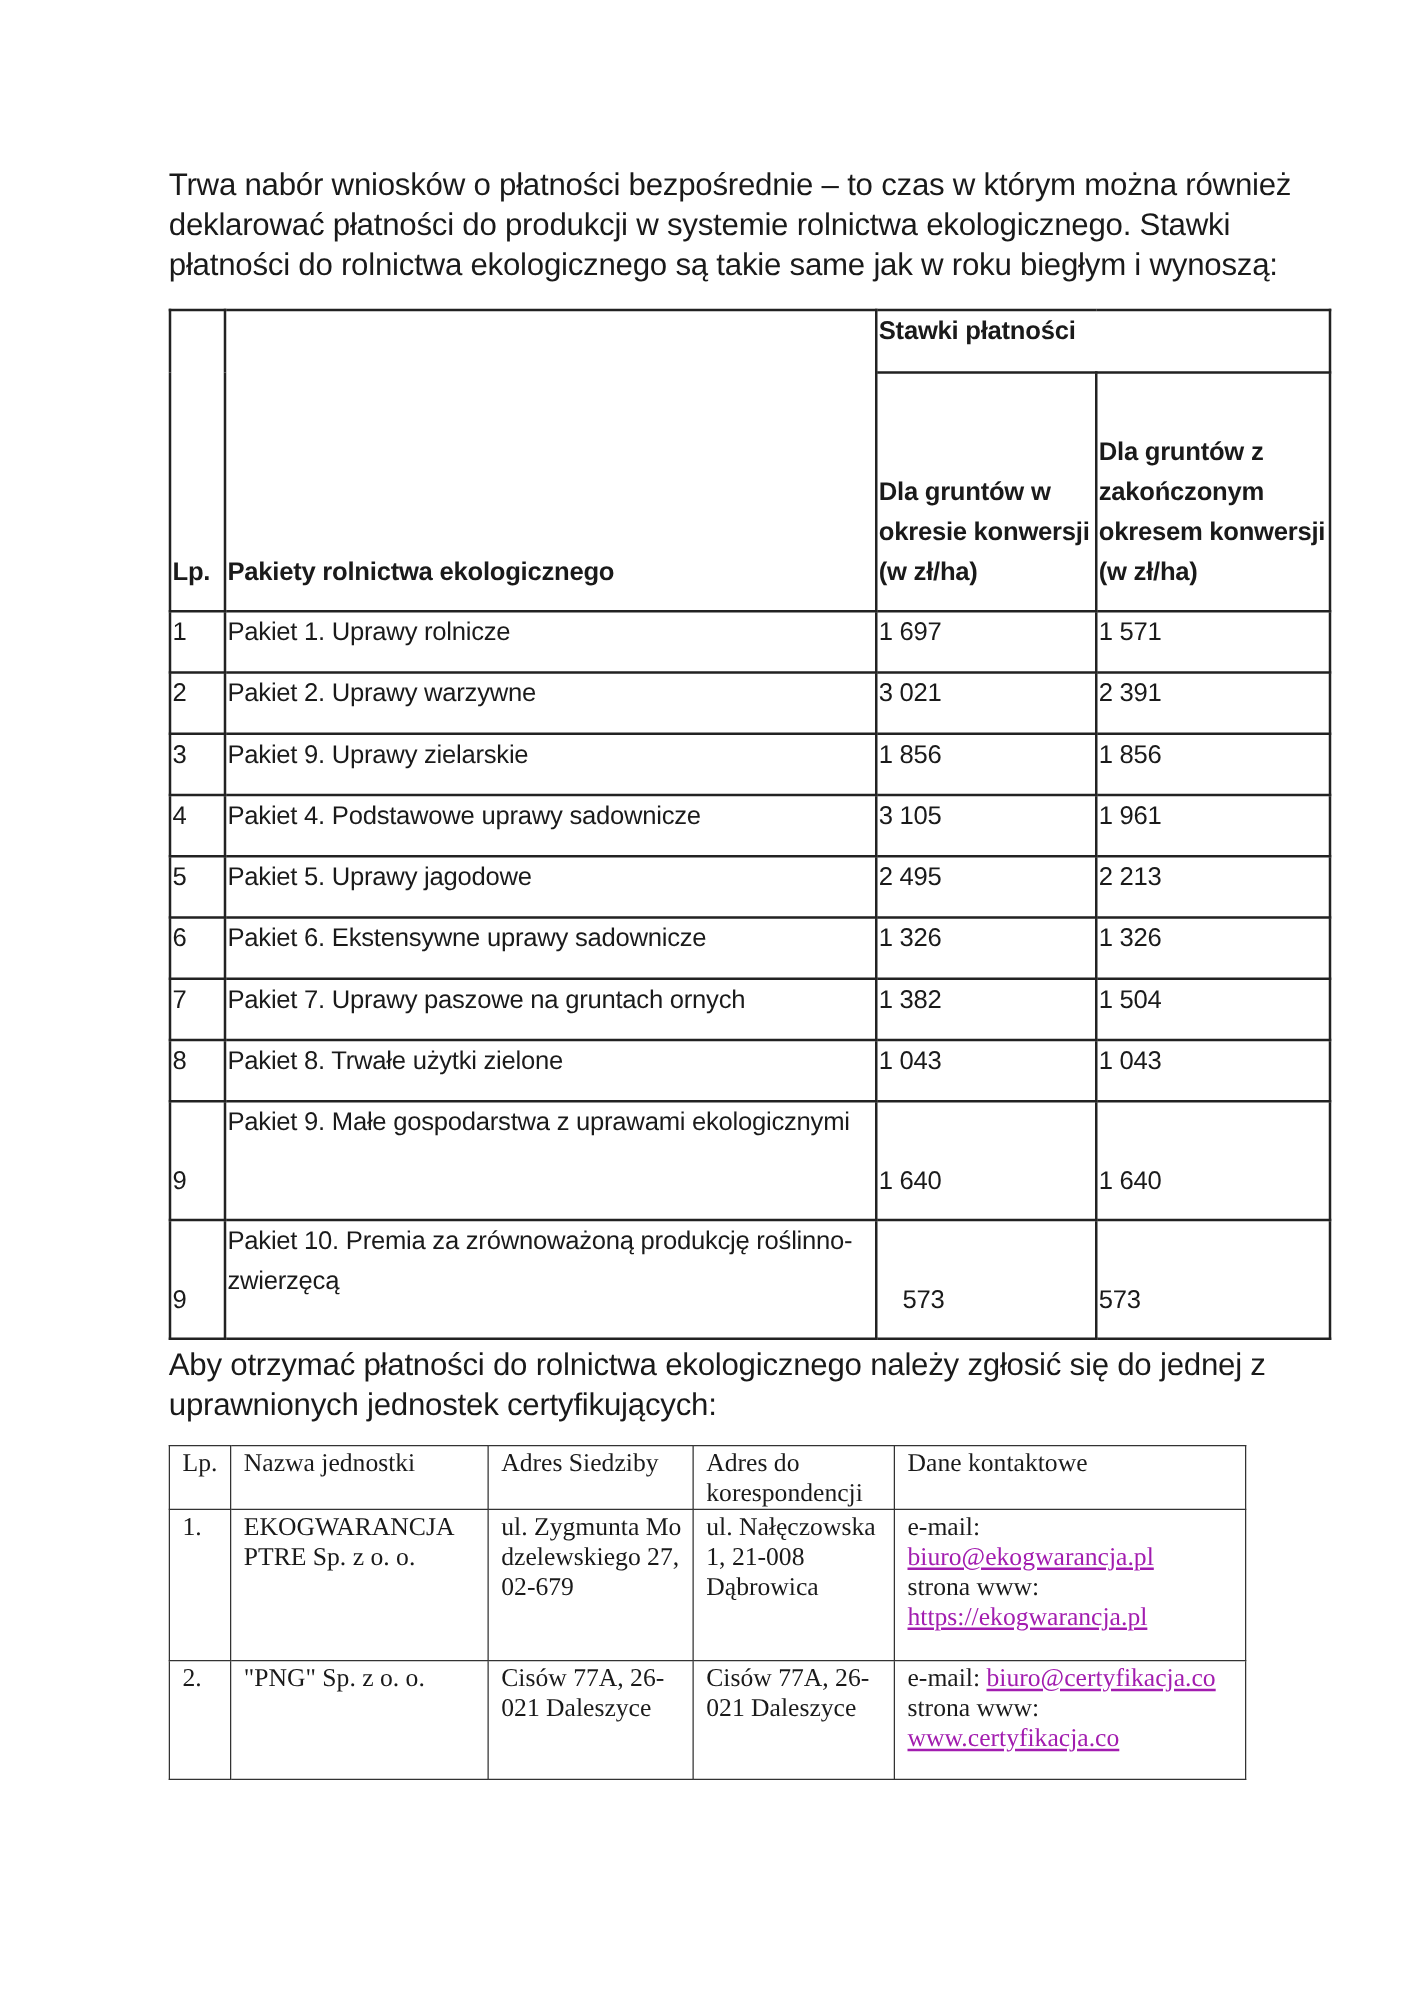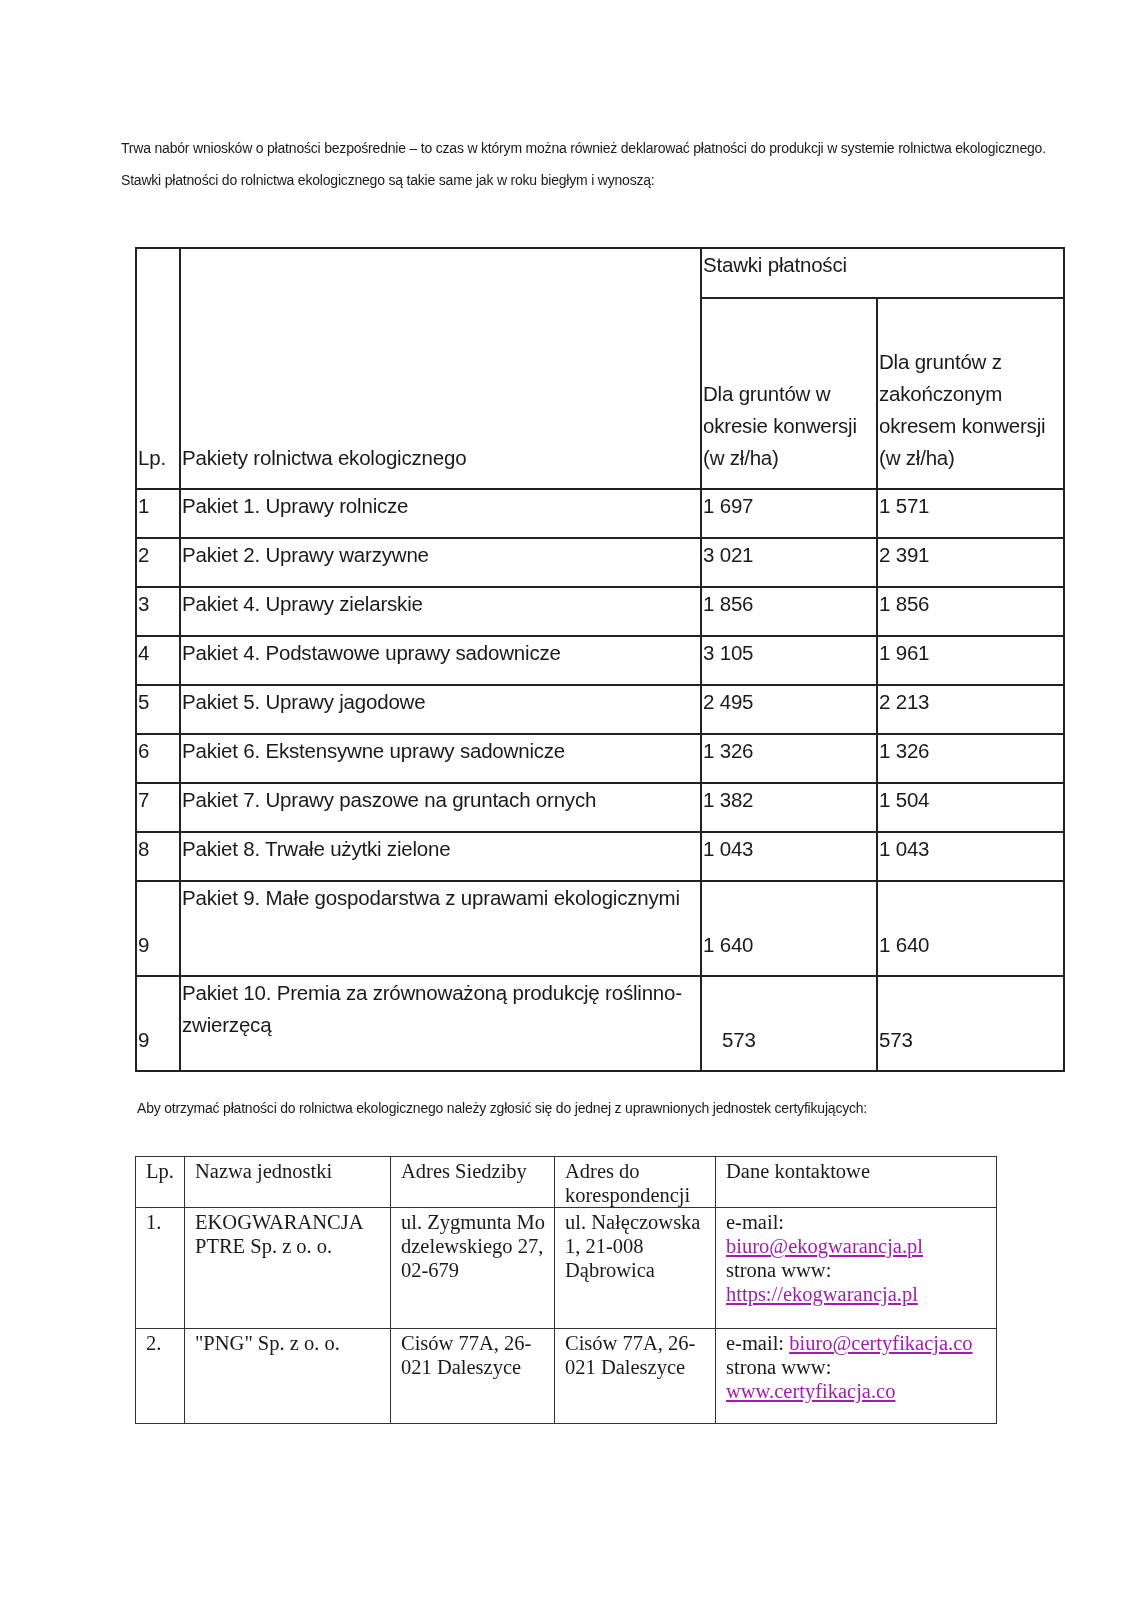--- a/index.html
+++ b/index.html
@@ -1,36 +1,36 @@
 <!DOCTYPE html>
 <html><head>
   <meta charset="utf-8">
   <style>
     html, body { margin: 0; padding: 0; background: #ffffff; }
     body { width: 1131px; height: 1600px; position: relative; overflow: hidden; color: #1a1a1a; }
     .sans { font-family: "Liberation Sans", "DejaVu Sans", sans-serif; }
     .serif { font-family: "Liberation Serif", "DejaVu Serif", serif; }
 
     .para {
-      position: absolute; left: 121px; width: 930px;
-      font-size: 14px; line-height: 32px; letter-spacing: -0.2px;
+      position: absolute; left: 135px; width: 930px;
+      font-size: 25px; line-height: 32px; letter-spacing: -0.2px;
     }
     #intro { top: 132px; }
     #outro { top: 1076px; }
 
     
     #rates {
       position: absolute; left: 135px; top: 247px;
       border-collapse: collapse; table-layout: fixed;
       font-size: 20.5px; line-height: 32px; letter-spacing: -0.2px;
     }
     #rates td, #rates th {
       border: 2px solid #222; padding: 0 0 0 1px; vertical-align: top; text-align: left;
     }
-    #rates th { font-weight: normal; margin-top: 31px; }
+    #rates th { font-weight: bold; margin-top: 31px; }
     #rates .h1 { height: 48px; vertical-align: top; padding-top: 0; }
     #rates .h2 { height: 175px; vertical-align: bottom; padding-bottom: 14px; }
     #rates .hbot { vertical-align: bottom; padding-bottom: 14px; }
     #rates .row td { height: 47px; vertical-align: top; padding-top: 0; }
     #rates .row.tall td { height: 79px; vertical-align: bottom; padding-bottom: 14px; }
     #rates .row.tall td.name { vertical-align: top; }
     #rates .indent { padding-left: 20px; }
 
     
     #bodies {
@@ -78,21 +78,21 @@
       <td>1 571</td>
     </tr>
     <tr class="row">
       <td>2</td>
       <td>Pakiet 2. Uprawy warzywne</td>
       <td>3 021</td>
       <td>2 391</td>
     </tr>
     <tr class="row">
       <td>3</td>
-      <td>Pakiet 4. Uprawy zielarskie</td>
+      <td>Pakiet 9. Uprawy zielarskie</td>
       <td>1 856</td>
       <td>1 856</td>
     </tr>
     <tr class="row">
       <td>4</td>
       <td>Pakiet 4. Podstawowe uprawy sadownicze</td>
       <td>3 105</td>
       <td>1 961</td>
     </tr>
     <tr class="row">
@@ -127,21 +127,21 @@
     </tr>
     <tr class="row tall">
       <td>9</td>
       <td class="name">Pakiet 10. Premia za zrównoważoną produkcję roślinno-zwierzęcą</td>
       <td class="indent">573</td>
       <td>573</td>
     </tr>
   </tbody>
 </table>
 
-<p id="outro" class="para sans" style="margin:16px;">Aby otrzymać płatności do rolnictwa ekologicznego należy zgłosić się do jednej z uprawnionych jednostek certyfikujących:</p>
+<p id="outro" class="para sans" style="margin:0;">Aby otrzymać płatności do rolnictwa ekologicznego należy zgłosić się do jednej z uprawnionych jednostek certyfikujących:</p>
 
 <table id="bodies" class="serif">
   <colgroup>
     <col style="width:49px">
     <col style="width:206px">
     <col style="width:164px">
     <col style="width:161px">
     <col style="width:281px">
   </colgroup>
   <thead>

